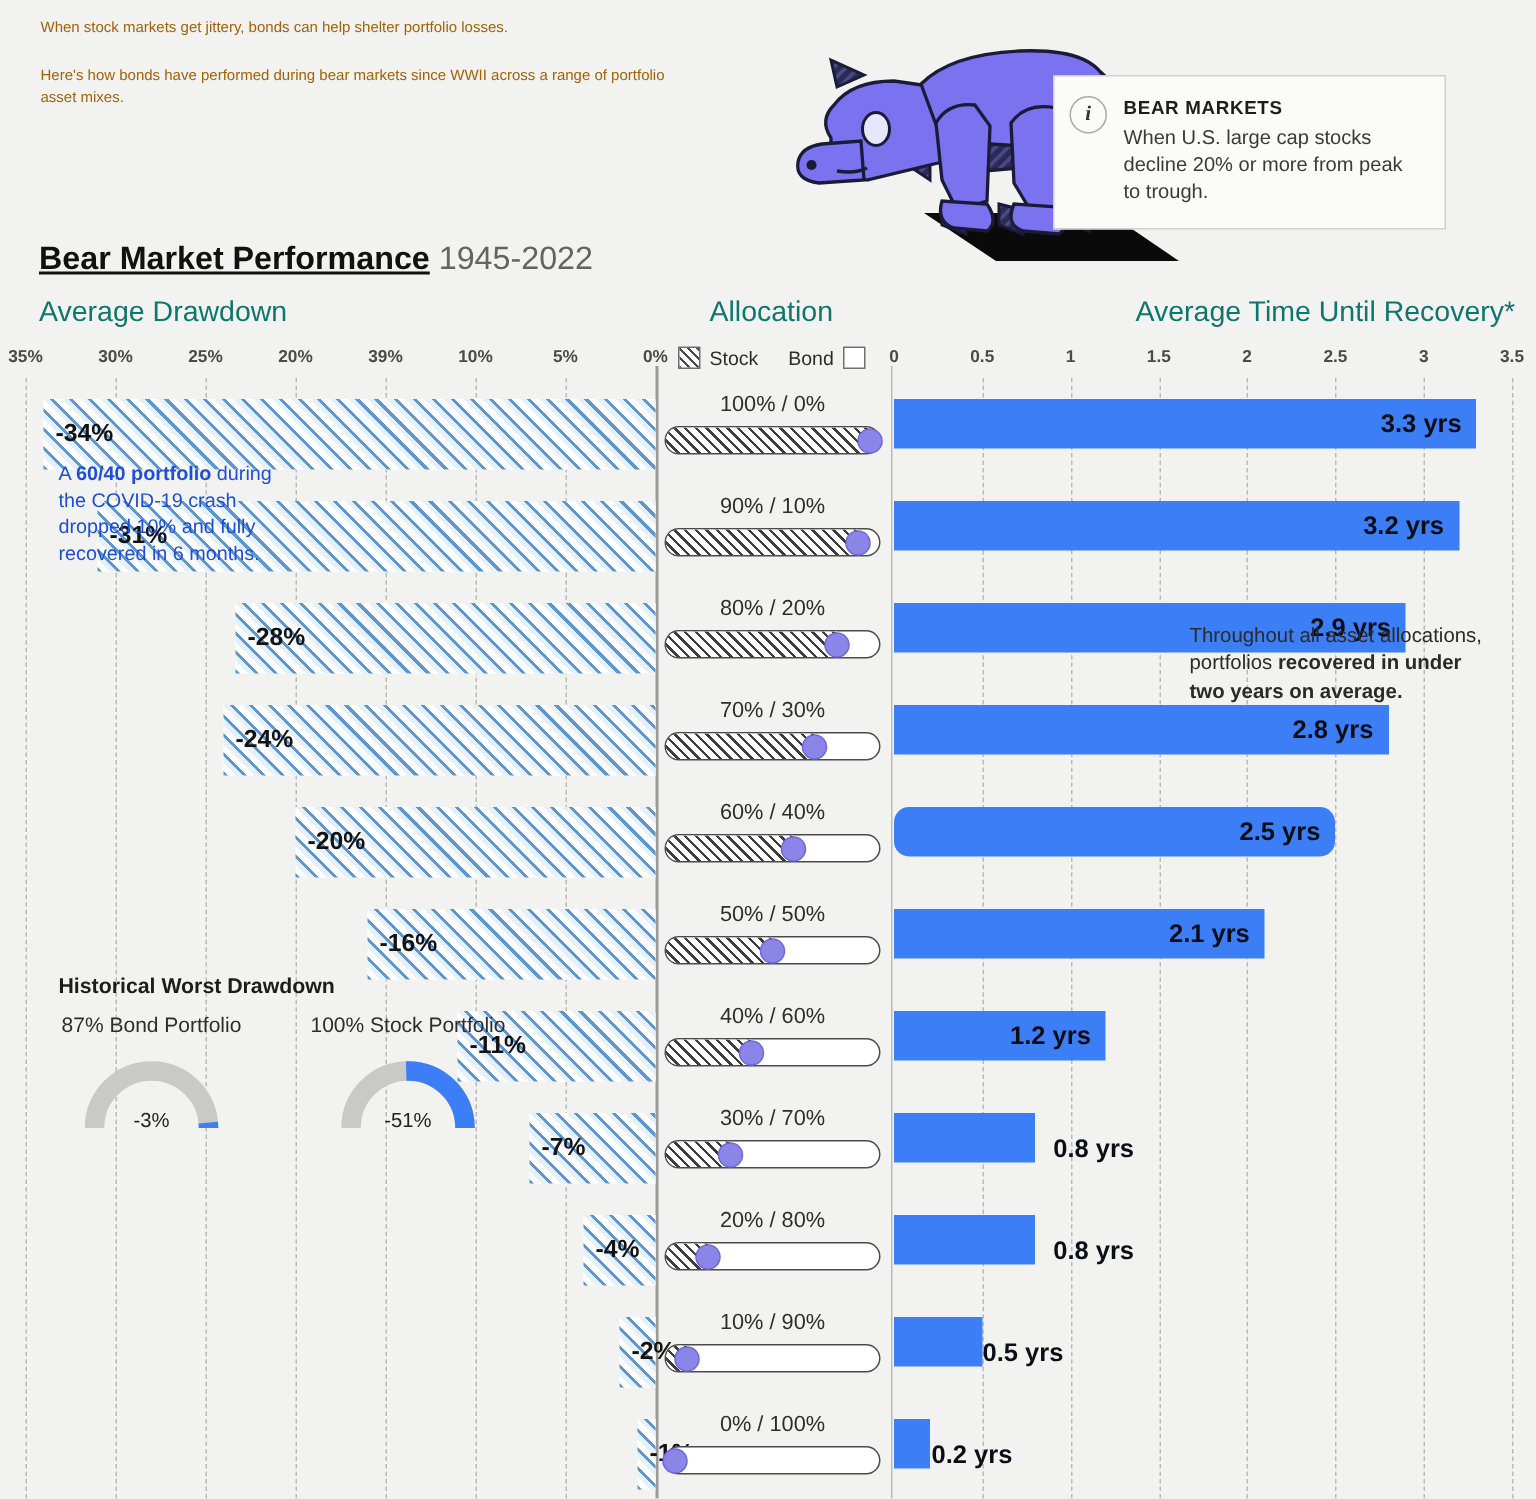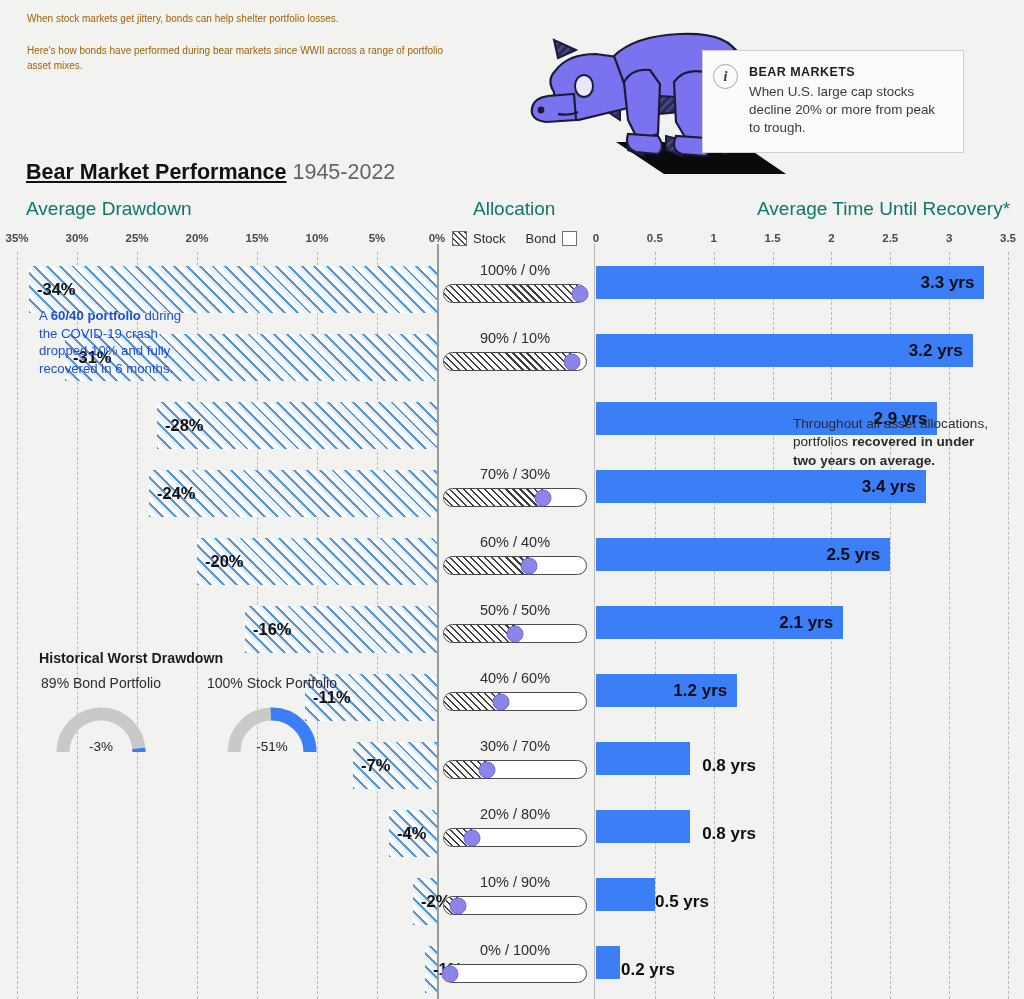--- a/index.html
+++ b/index.html
@@ -185,21 +185,21 @@
 
 <div class="col-head" id="head-draw">Average Drawdown</div>
 <div class="col-head" id="head-alloc">Allocation</div>
 <div class="col-head" id="head-recov">Average Time Until Recovery*</div>
 
 <div class="axis-row" id="axis-left">
     <span class="tickL" style="left: 17px;">35%</span>
     <span class="tickL" style="left: 77px;">30%</span>
     <span class="tickL" style="left: 137px;">25%</span>
     <span class="tickL" style="left: 197px;">20%</span>
-    <span class="tickL" style="left: 257px;">15%</span>
+    <span class="tickL" style="left: 257px;">39%</span>
     <span class="tickL" style="left: 317px;">10%</span>
     <span class="tickL" style="left: 377px;">5%</span>
     <span class="tickL" style="left: 437px;">0%</span>
   </div>
 <div class="axis-row" id="axis-right">
     <span class="tickR" style="left: 596px;">0</span>
     <span class="tickR" style="left: 654.857px;">0.5</span>
     <span class="tickR" style="left: 713.714px;">1</span>
     <span class="tickR" style="left: 772.571px;">1.5</span>
     <span class="tickR" style="left: 831.429px;">2</span>
@@ -259,51 +259,58 @@
         </div>
       </div>
       <div class="rc-bar" style="width: 376.686px; background: rgb(59, 126, 245);">
         <span class="rc-label-in">3.2 yrs</span>
       </div>
     </div>
     <div class="row" style="top: 140px;">
       <div class="dd-bar" style="width: 280px;">
         <span class="dd-label">-28%</span>
       </div>
+      <div class="alloc">
+        <div class="alloc-txt">80% / 20%</div>
+        <div class="slider">
+          <div class="fill" style="width: 80%;"></div>
+          <div class="knob" style="left: 80%;"></div>
+        </div>
+      </div>
       <div class="rc-bar" style="width: 341.371px; background: rgb(59, 126, 245);">
         <span class="rc-label-in">2.9 yrs</span>
       </div>
     </div>
     <div class="row" style="top: 208px;">
       <div class="dd-bar" style="width: 288px;">
         <span class="dd-label">-24%</span>
       </div>
       <div class="alloc">
         <div class="alloc-txt">70% / 30%</div>
         <div class="slider">
           <div class="fill" style="width: 70%;"></div>
           <div class="knob" style="left: 70%;"></div>
         </div>
       </div>
       <div class="rc-bar" style="width: 329.6px; background: rgb(59, 126, 245);">
-        <span class="rc-label-in">3.4 yrs</span>
+        <span class="rc-label-in">2.8 yrs</span>
       </div>
     </div>
     <div class="row" style="top: 276px;">
       <div class="dd-bar" style="width: 240px;">
         <span class="dd-label">-20%</span>
       </div>
       <div class="alloc">
         <div class="alloc-txt">60% / 40%</div>
         <div class="slider">
           <div class="fill" style="width: 60%;"></div>
           <div class="knob" style="left: 60%;"></div>
         </div>
       </div>
-      <div class="rc-bar" style="width: 294.286px; background: rgb(59, 126, 245);">
+      <div class="rc-bar" style="width: 294.286px; background: rgb(59, 126, 245); border-radius: 10px;">
         <span class="rc-label-in">2.5 yrs</span>
       </div>
     </div>
     <div class="row" style="top: 344px;">
       <div class="dd-bar" style="width: 192px;">
         <span class="dd-label">-16%</span>
       </div>
       <div class="alloc">
         <div class="alloc-txt">50% / 50%</div>
         <div class="slider">
@@ -393,21 +400,21 @@
 </div>
 
 <div id="anno-right">
   <span>Throughout all asset allocations, portfolios </span><b>recovered in under two years on average.</b>
 </div>
 
 <div id="gauges">
   <div class="g-title">Historical Worst Drawdown</div>
   <div class="gauge-pair" id="gauge-pair">
       <div class="gauge-block">
-        <div class="gauge-cap">89% Bond Portfolio</div>
+        <div class="gauge-cap">87% Bond Portfolio</div>
         <div class="gauge-wrap"><svg width="124" height="60">
             <path d="M 24 55.99999999999999 A 38 38 0 0 1 100 56" fill="none" stroke="#c9c9c7" stroke-width="13"></path>
             <path d="M 99.83135465491705 52.423884093896454 A 38 38 0 0 1 100 56" fill="none" stroke="#3b7ef5" stroke-width="13"></path>
           </svg><div class="gauge-val">-3%</div></div>
       </div>
       <div class="gauge-block">
         <div class="gauge-cap">100% Stock Portfolio</div>
         <div class="gauge-wrap"><svg width="124" height="60">
             <path d="M 24 55.99999999999999 A 38 38 0 0 1 100 56" fill="none" stroke="#c9c9c7" stroke-width="13"></path>
             <path d="M 60.80639115503112 18.018750706102196 A 38 38 0 0 1 100 56" fill="none" stroke="#3b7ef5" stroke-width="13"></path>

